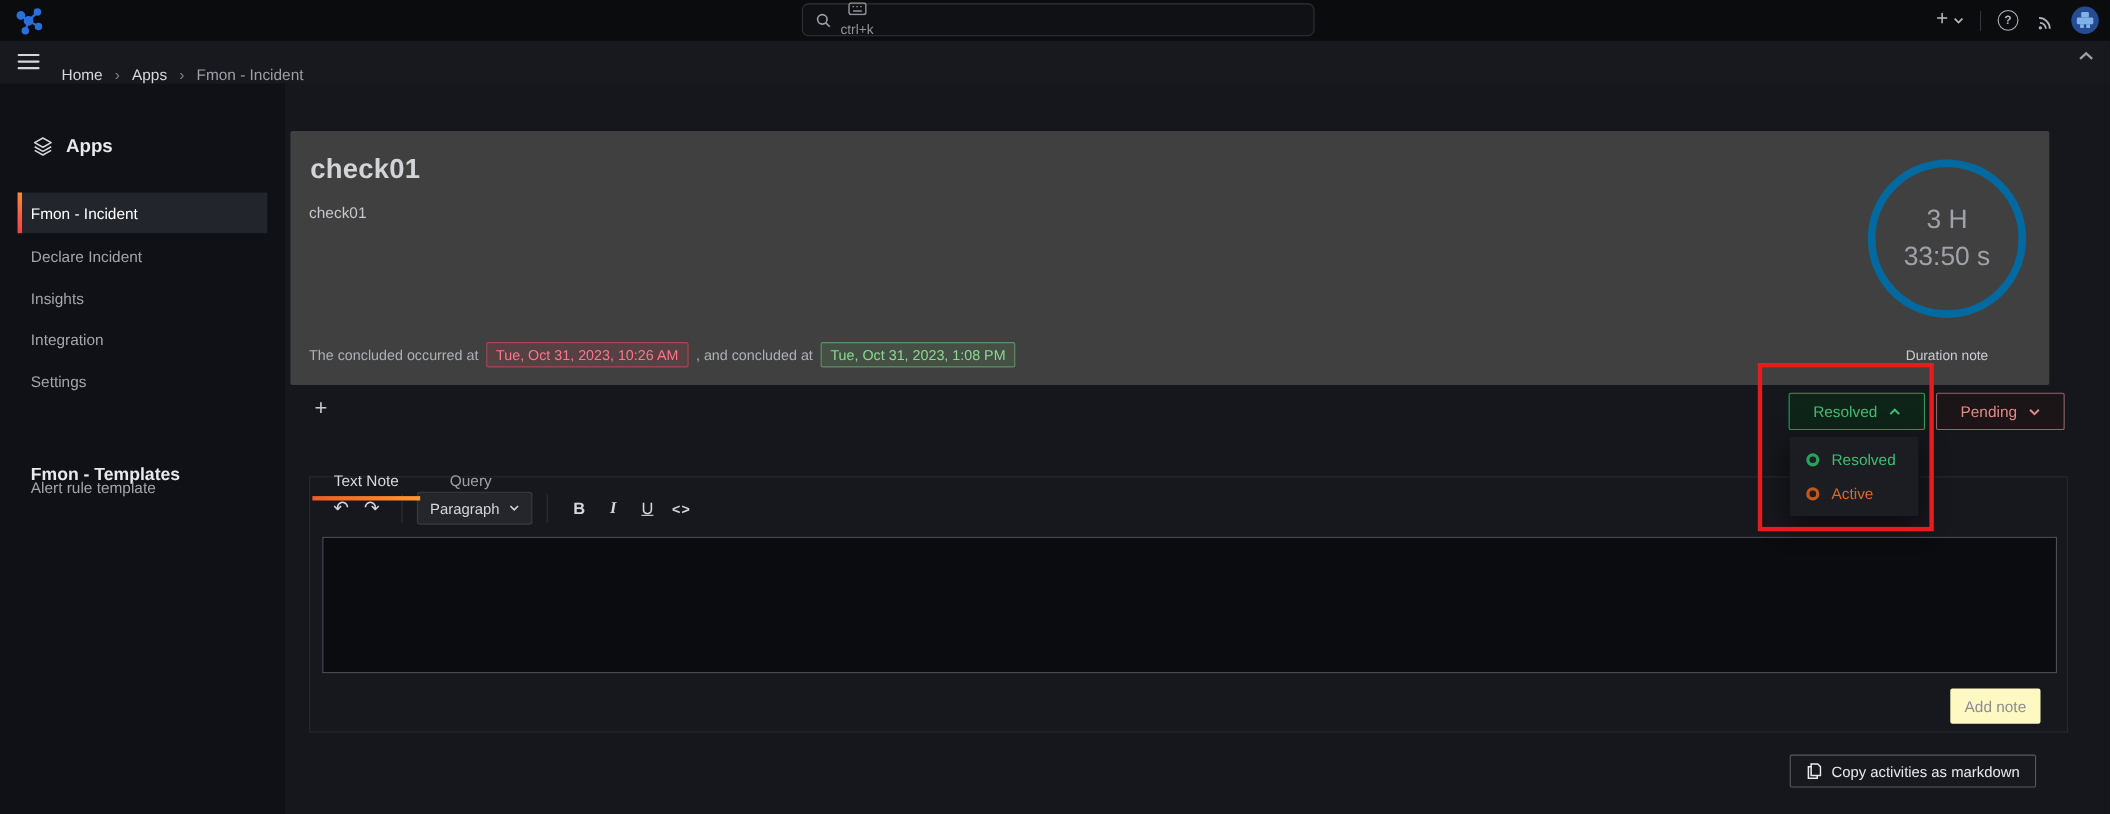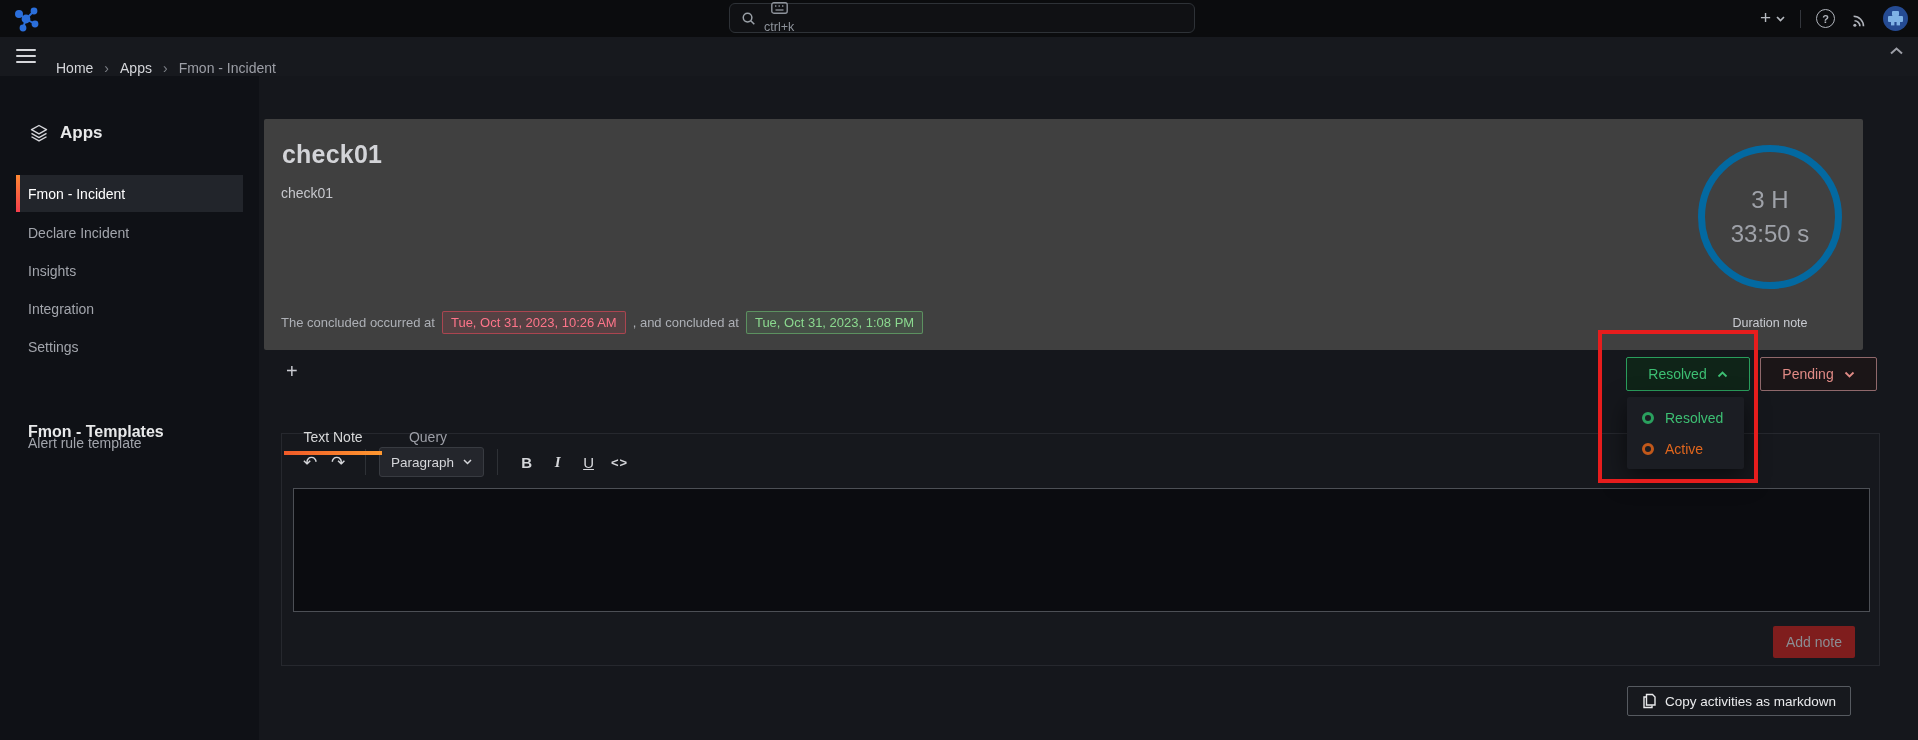--- a/index.html
+++ b/index.html
@@ -91,21 +91,21 @@
   .ed-divider { width:1px; height:26px; background:#2e3136; margin:0 13px; }
   .para-btn { height:30px; padding:0 11px; background:#24262c; border:1px solid #383b41; border-radius:3px;
     display:flex; align-items:center; gap:9px; font-size:13.5px; color:#d5d6da; cursor:pointer; }
   .fmt { width:31px; text-align:center; font-size:15px; color:#d5d6da; cursor:pointer; }
   .fmt-b { font-weight:700; }
   .fmt-i { font-style:italic; font-family:"Liberation Serif", serif; font-weight:700; }
   .fmt-u { text-decoration:underline; }
   .fmt-code { font-size:13px; letter-spacing:1px; font-weight:700; }
   .note-area { position:absolute; left:11px; top:54px; width:1577px; height:124px; background:#0b0c10;
     border:1px solid #4c4f55; resize:none; outline:none; color:#d5d6da; font-family:inherit; font-size:14px; padding:8px; }
-  .add-note-btn { position:absolute; right:24px; bottom:7px; width:82px; height:32px; background:#7f1d1d; border:none;
+  .add-note-btn { position:absolute; right:24px; bottom:7px; width:82px; height:32px; background:#fef9c3; border:none;
     border-radius:2px; color:#8b8d93; font-size:14px; font-family:inherit; cursor:pointer; }
 
   .copy-btn { position:absolute; left:1627px; top:686px; height:30px; padding:0 14px; display:flex; align-items:center;
     gap:9px; background:#17191e; border:1px solid #565a60; border-radius:2px; color:#e9eaec; font-size:13.5px;
     font-weight:500; font-family:inherit; cursor:pointer; z-index:2; }
 
   svg { display:block; }
 </style>
 </head>
 <body>

